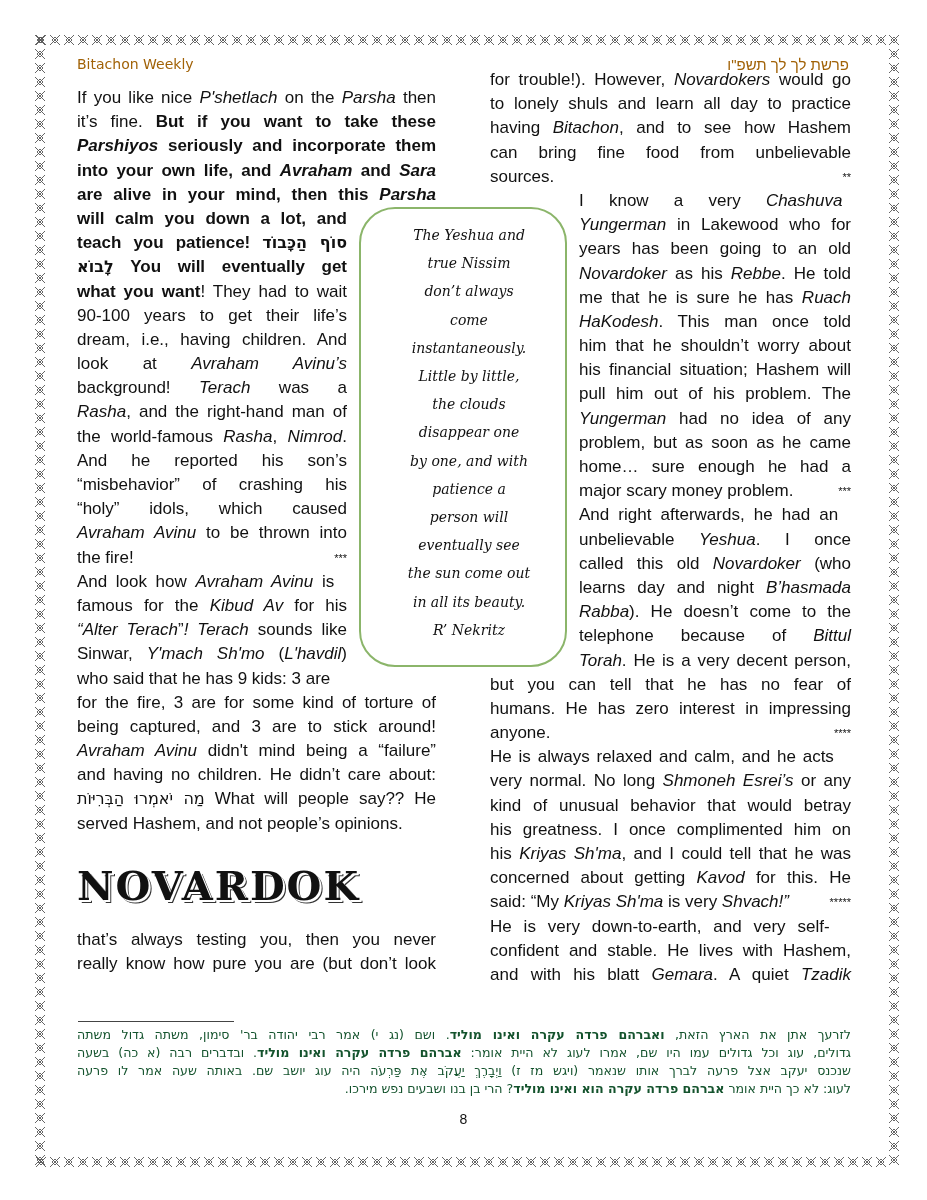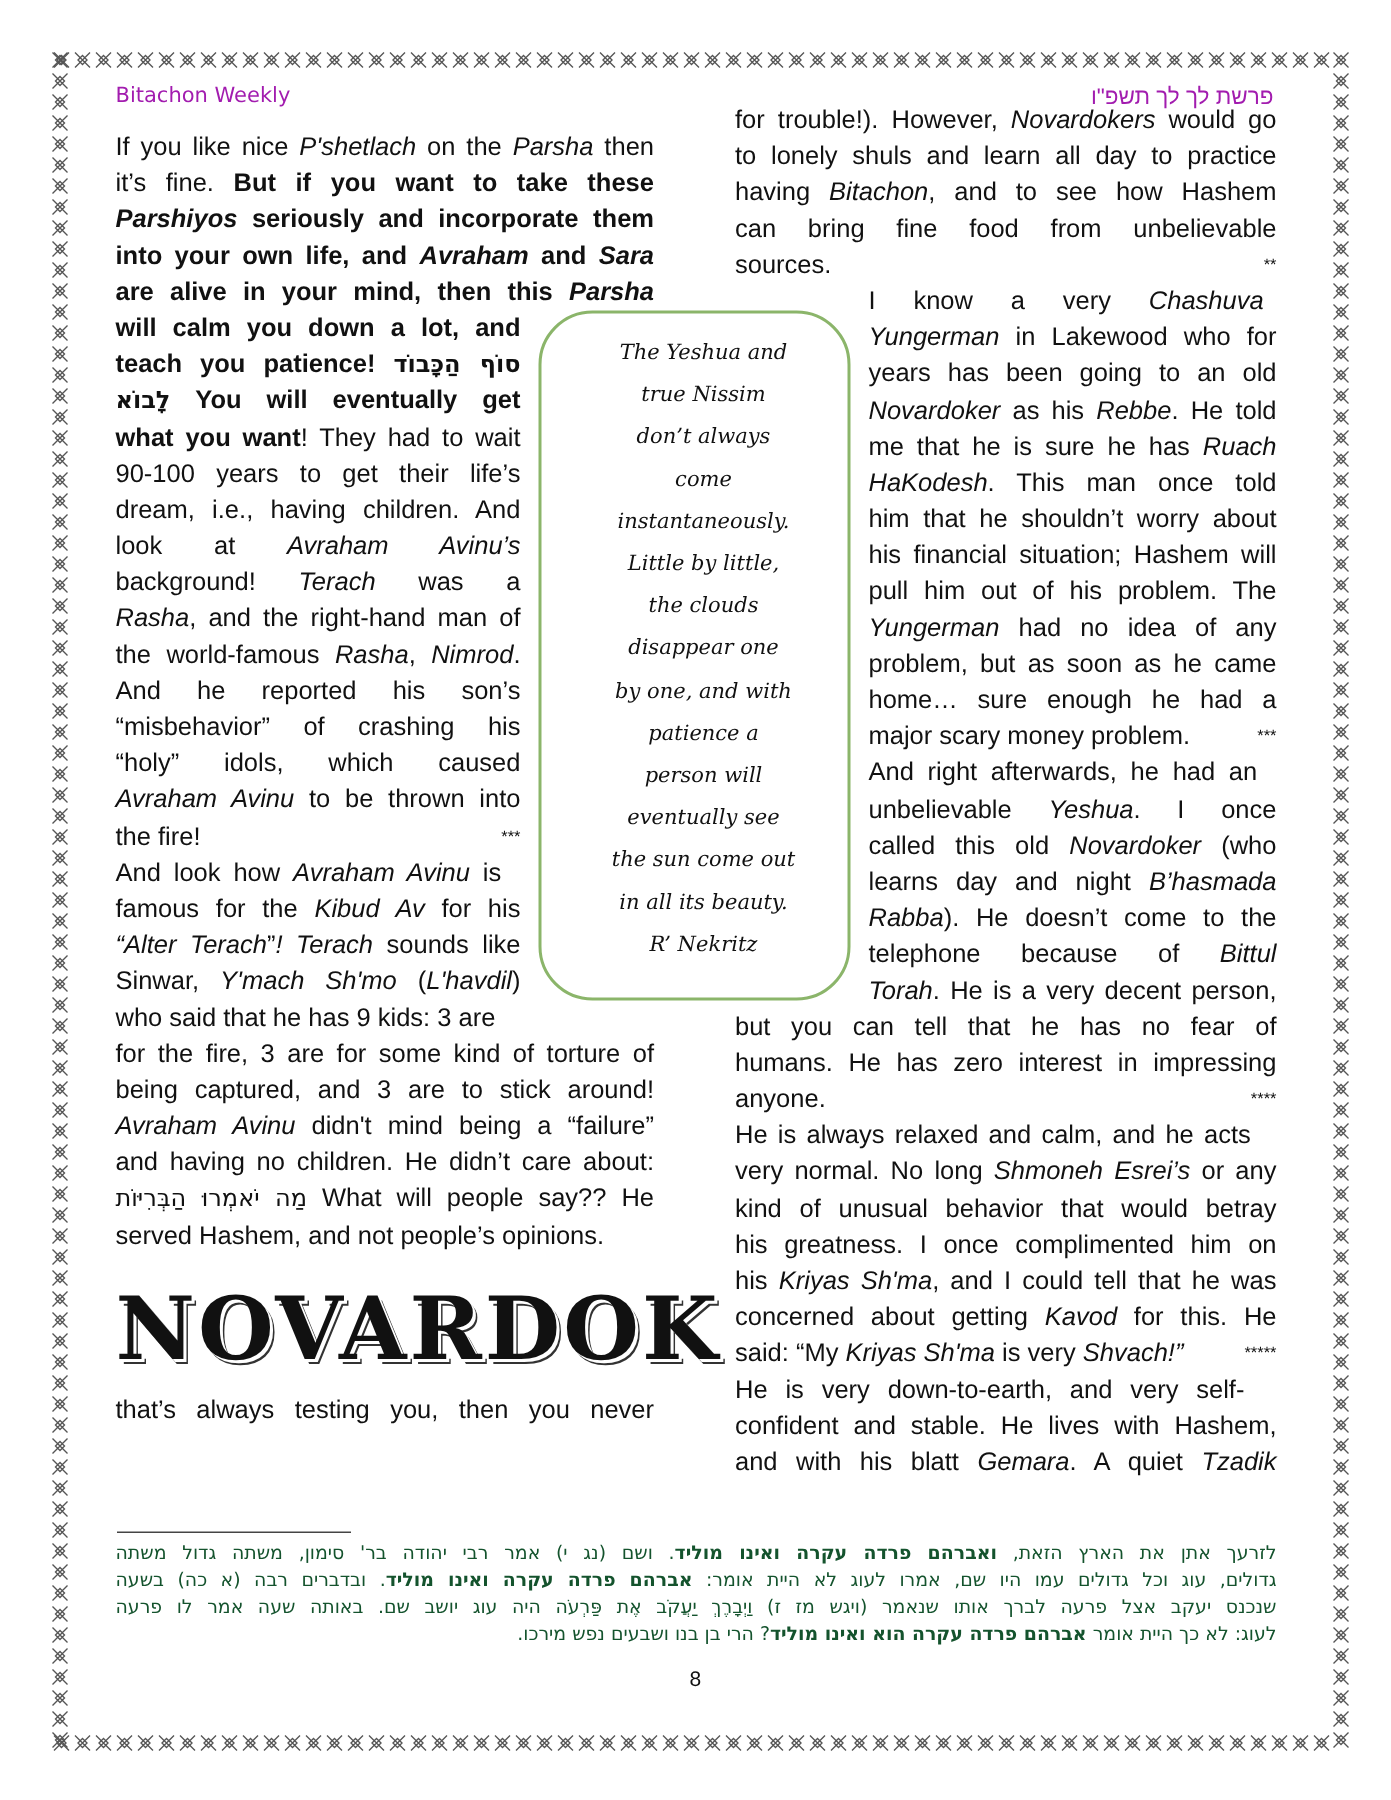--- a/index.html
+++ b/index.html
@@ -7,42 +7,42 @@
     .page { position: absolute; left: 0; top: 0; width: 927px; height: 1200px; background: #fff; }
 
     
     .border-band { position: absolute; }
     .border-band svg { display: block; }
     .b-top { left: 34px; top: 33px; width: 866px; height: 14px; }
     .b-bottom { left: 34px; top: 1155px; width: 866px; height: 14px; }
     .b-left { left: 33px; top: 33px; width: 14px; height: 1136px; }
     .b-right { left: 887px; top: 33px; width: 14px; height: 1136px; }
 
-    .running-header { position: absolute; top: 56px; font-family: "DejaVu Sans", sans-serif; font-size: 14px; color: #a21caf; }
+    .running-header { position: absolute; top: 56px; font-family: "DejaVu Sans", sans-serif; font-size: 14px; color: #a16207; }
     .hdr-left { left: 77px; }
     .hdr-right { right: 78px; direction: rtl; font-family: "Liberation Sans", sans-serif; font-size: 15px; }
 
     .body-text { font-family: "Liberation Sans", sans-serif; font-size: 17px; line-height: 24.2px; color: #111; text-align: justify; }
     .body-text i { font-style: italic; }
     .body-text b { font-weight: bold; }
     .he { font-family: "DejaVu Sans", sans-serif; font-size: 16px; direction: rtl; unicode-bidi: isolate; }
 
     .col-left { position: absolute; left: 77px; top: 86px; width: 359px; }
     .col-right { position: absolute; left: 490px; top: 68px; width: 361px; }
 
     .line { display: block; white-space: nowrap; text-align: justify; text-align-last: justify; height: 24.2px; }
     .line.last { text-align-last: left; }
     .line.narrow { width: 270px; }
     .line.rnarrow { margin-left: 89px; width: 272px; }
     .stars { float: right; font-size: 11px; letter-spacing: 0px; }
 
     .pull-quote { position: absolute; left: 359px; top: 207px; width: 208px; height: 460px; border: 2px solid #8bb56a; border-radius: 36px; box-sizing: border-box; background: #fff; text-align: center; padding-top: 12px; }
     .pull-quote .q-line { display: block; font-family: "DejaVu Serif", serif; font-style: italic; font-size: 14px; line-height: 28.2px; color: #111; white-space: nowrap; padding-left: 12px; }
 
-    .section-title { position: absolute; left: 77px; top: 850px; width: 360px; font-family: "DejaVu Serif", serif; font-weight: bold; font-size: 58px; letter-spacing: 2px; color: #111; text-shadow: 2px 2px 0 #fff, 3px 3px 0 #333; line-height: 72px; }
+    .section-title { position: absolute; left: 77px; top: 850px; width: 360px; font-family: "DejaVu Serif", serif; font-weight: bold; font-size: 40px; letter-spacing: 2px; color: #111; text-shadow: 2px 2px 0 #fff, 3px 3px 0 #333; line-height: 72px; }
     .after-title { position: absolute; left: 77px; top: 928px; width: 359px; }
 
     .footnote-rule { position: absolute; left: 78px; top: 1021px; width: 156px; height: 1px; background: #444; }
     .footnotes { position: absolute; left: 77px; top: 1026px; width: 774px; direction: rtl; font-family: "DejaVu Sans", sans-serif; font-size: 12.6px; line-height: 18px; color: #14532d; text-align: justify; }
     .footnotes .fn-line { display: block; white-space: nowrap; text-align: justify; text-align-last: justify; }
     .footnotes .fn-line.last { text-align-last: right; }
     .page-number { position: absolute; left: 0; width: 927px; top: 1111px; text-align: center; font-family: "Liberation Sans", sans-serif; font-size: 14px; color: #111; }
   </style>
 </head>
 <body>
@@ -972,20 +972,21 @@
         <span class="q-line">the sun come out</span>
         <span class="q-line">in all its beauty.</span>
         <span class="q-line">R’ Nekritz</span>
       </div>
   </div>
 
   <div class="section-title">NOVARDOK</div>
 
   <div class="after-title body-text">
       <span class="line">that’s always testing you, then you never</span>
+      <span class="line">really know how pure you are (but don’t look</span>
     </div>
 
   <div class="col-right body-text">
       <span class="line">for trouble!). However, <i>Novardokers</i> would go</span>
       <span class="line">to lonely shuls and learn all day to practice</span>
       <span class="line">having <i>Bitachon</i>, and to see how Hashem</span>
       <span class="line">can bring fine food from unbelievable</span>
       <span class="line last">sources.<span class="stars">**</span></span>
       <span class="line rnarrow">I know a very <i>Chashuva</i></span>
       <span class="line rnarrow"><i>Yungerman</i> in Lakewood who for</span>

